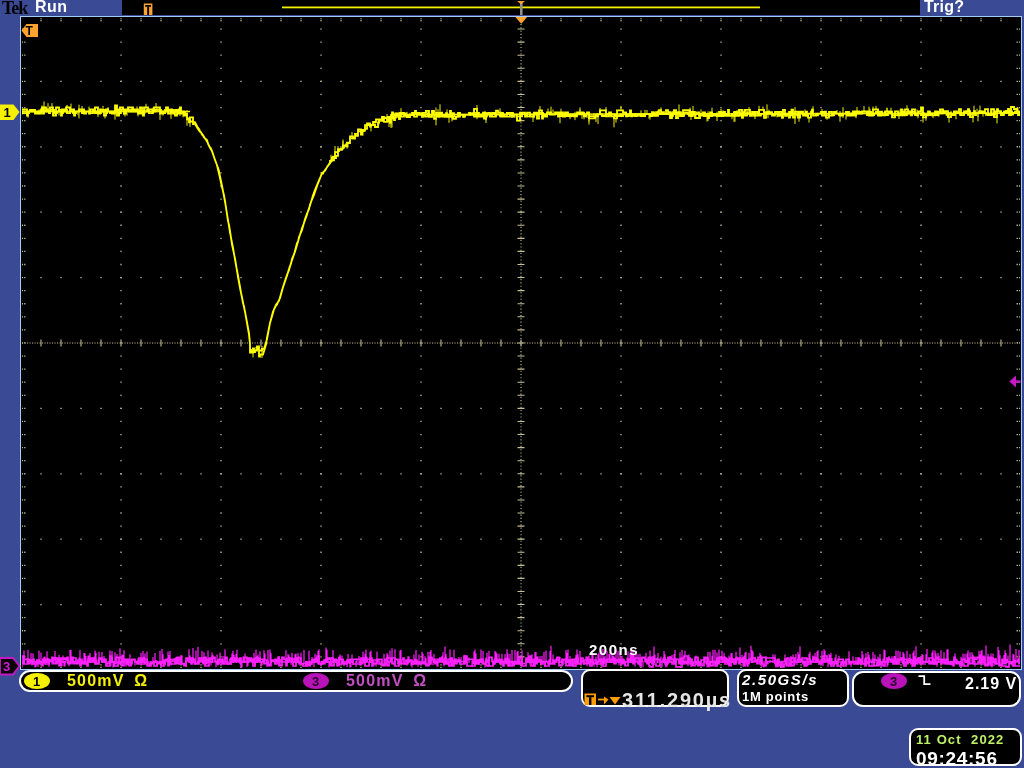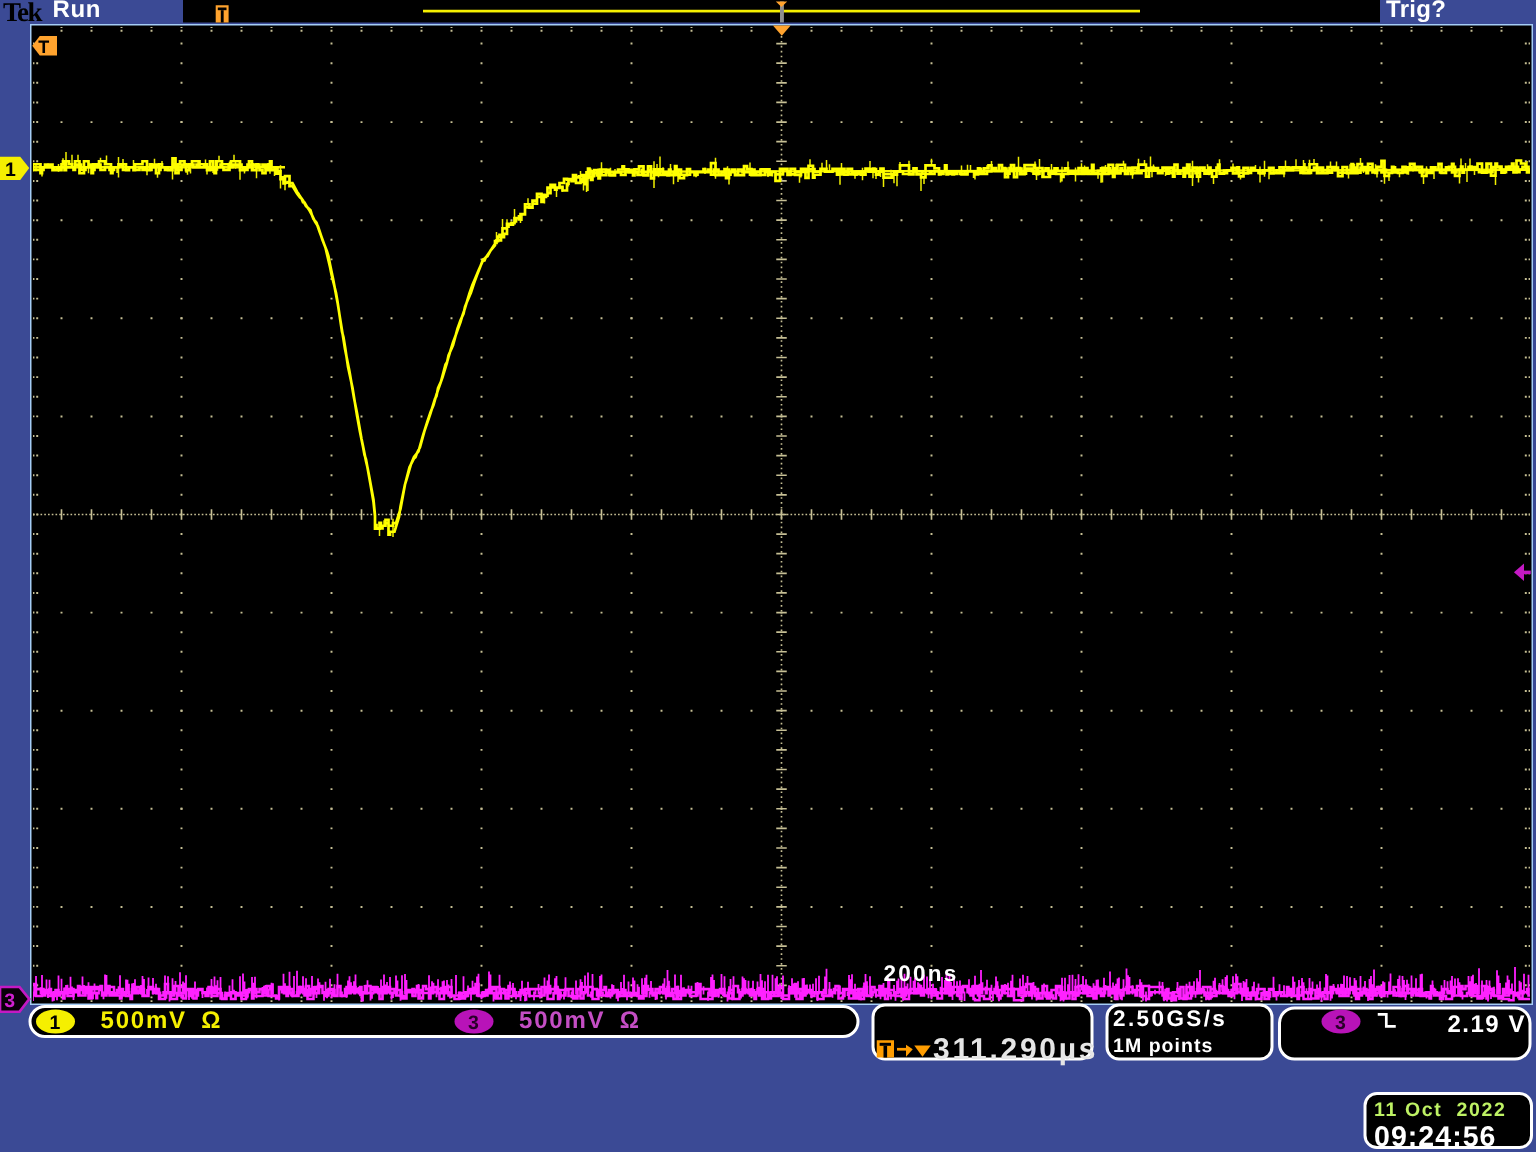--- a/index.html
+++ b/index.html
@@ -97,21 +97,21 @@
   <rect x="0.5" y="1.5" width="11.5" height="11.5" fill="#ff9d00"></rect>
   <rect x="2.4" y="3.2" width="7.6" height="2" fill="#000"></rect>
   <rect x="5" y="5.2" width="2.4" height="7.8" fill="#000"></rect>
   <rect x="14" y="6.6" width="7" height="1.8" fill="#ff9d00"></rect>
   <polygon points="20,4.5 20,12.5 24.5,7.5" fill="#ff9d00"></polygon>
   <polygon points="25.5,5 36.5,5 31,12.5" fill="#ff9d00"></polygon>
 </svg>
 <div class="txt" style="left:622px;top:689px;font-size:20px;color:#e5e5e5;letter-spacing:1.8px;">311.290µs</div>
 
 <div class="abs" style="left:737px;top:669px;width:112px;height:38px;background:#000;border:2px solid #fff;border-radius:9px;"></div>
-<div class="txt" style="left:742px;top:671px;font-size:15px;color:#fff;letter-spacing:1.6px;">2.50GS/s</div>
+<div class="txt" style="left:742px;top:671px;font-size:15px;color:#fff;letter-spacing:1.6px;font-style:italic;">2.50GS/s</div>
 <div class="txt" style="left:742px;top:689px;font-size:13px;color:#fff;letter-spacing:0.7px;">1M points</div>
 
 <div class="abs" style="left:852px;top:671px;width:169px;height:36px;background:#000;border:2px solid #fff;border-radius:11px;"></div>
 <div class="abs" style="left:881px;top:673px;width:26px;height:16px;background:#b813b8;border-radius:50%;"></div>
 <div class="txt" style="left:890px;top:674px;font-size:13px;color:#2a002a;">3</div>
 <svg class="abs" style="left:918px;top:675px;" width="15" height="11">
   <path d="M0.5,1.2 H6.2 V9.2 H12.5" fill="none" stroke="#fff" stroke-width="1.8"></path>
 </svg>
 <div class="txt" style="left:965px;top:675px;font-size:16px;color:#fff;letter-spacing:1px;">2.19 V</div>
 

